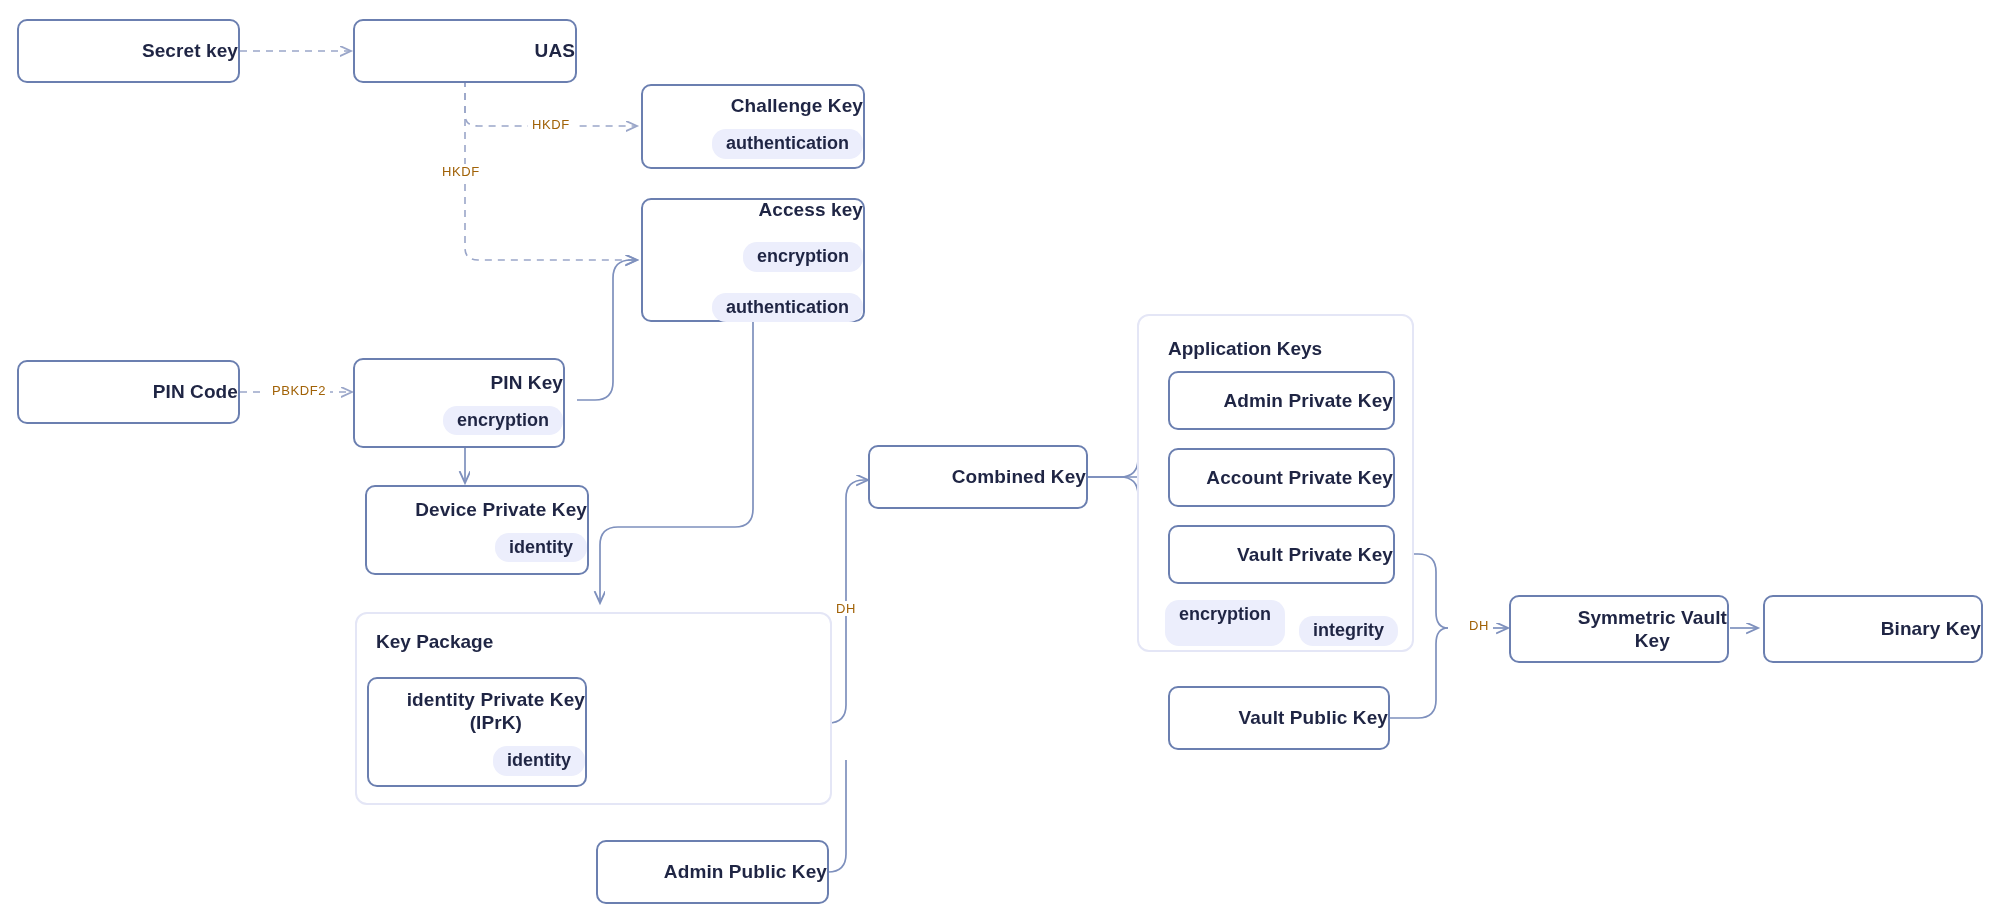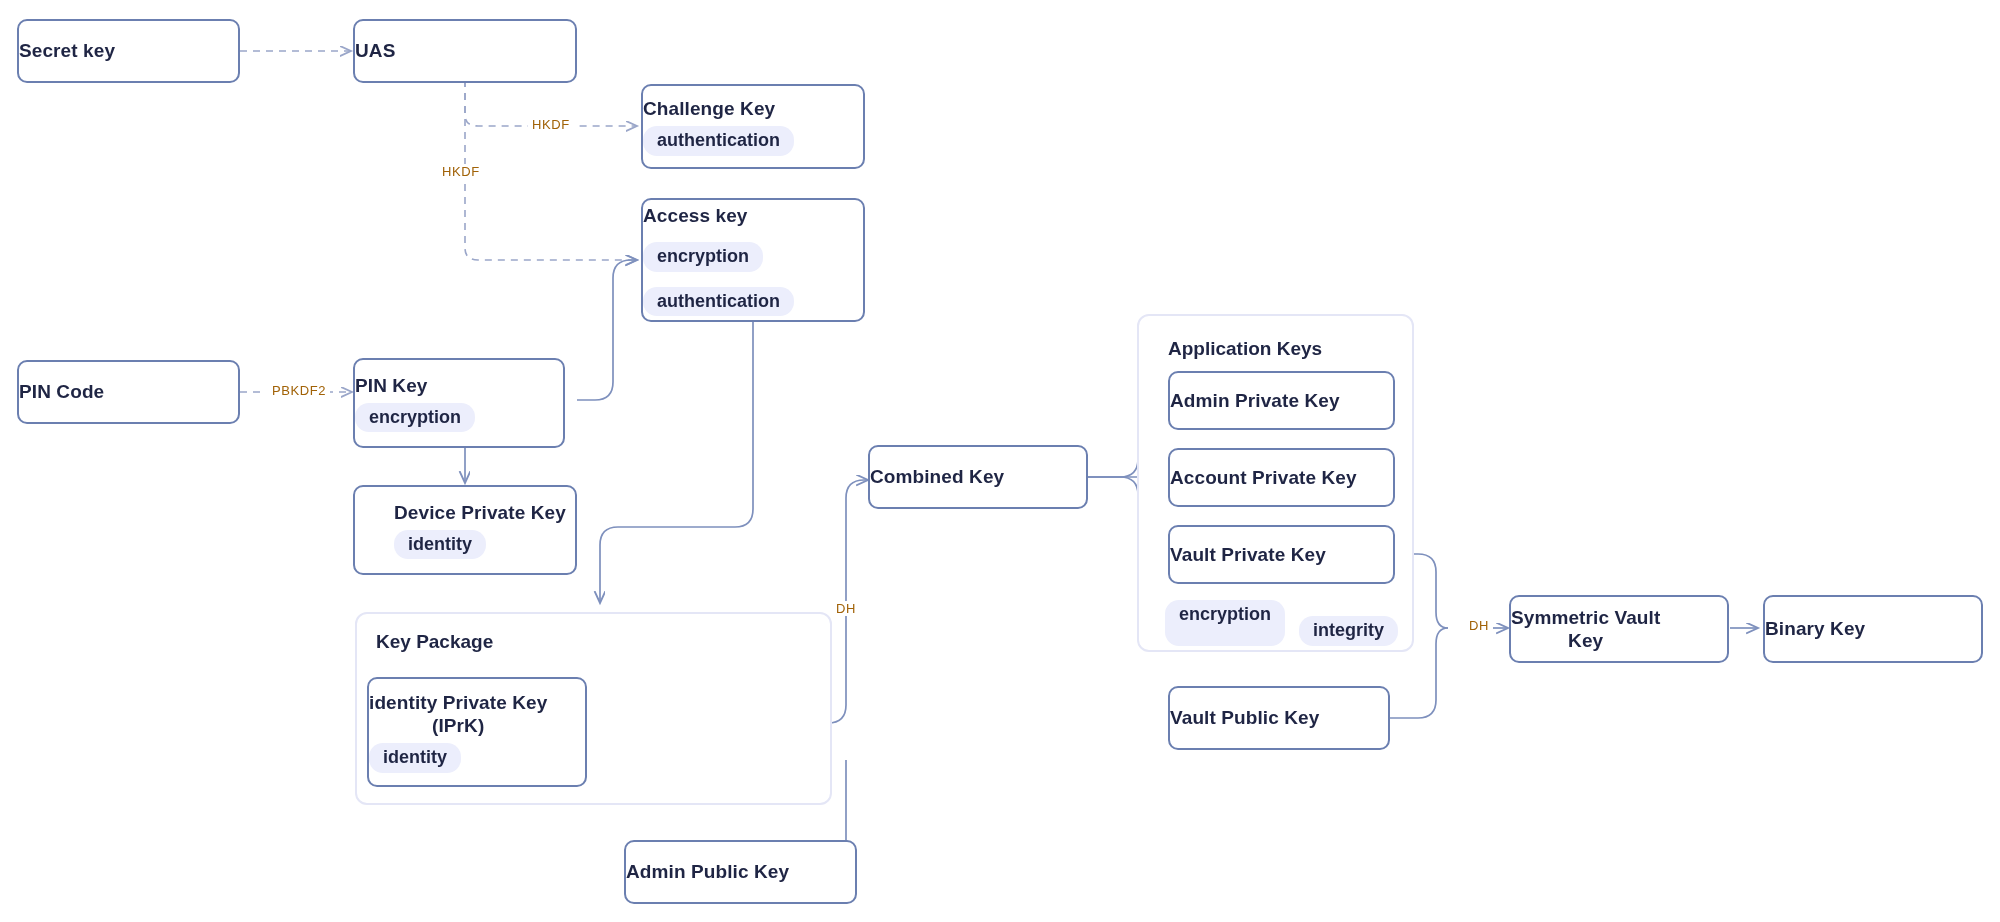--- a/index.html
+++ b/index.html
@@ -23,21 +23,21 @@
     pointer-events:none;
   }
   .node{
     position:absolute;
     box-sizing:border-box;
     border:2px solid #6b7fb0;
     border-radius:10px;
     background:#ffffff;
     display:flex;
     flex-direction:column;
-    align-items:flex-start;
+    align-items:flex-end;
     justify-content:center;
     text-align:center;
     z-index:2;
   }
   .node .title{
     font-size:19px;
     font-weight:700;
     line-height:1.22;
     color:#1f2544;
     letter-spacing:.1px;
@@ -45,21 +45,21 @@
   }
   .badge{
     display:inline-block;
     background:#eceefc;
     color:#1f2544;
     border-radius:14px;
     padding:4px 14px 5px 14px;
     font-size:18px;
     font-weight:700;
     line-height:1.15;
-    margin-top:6px;
+    margin-top:12px;
   }
   .badge-row{
     display:flex;
     gap:12px;
     justify-content:center;
     align-items:center;
   }
   
   .group{
     position:absolute;
@@ -199,26 +199,26 @@
 
   <div class="node" style="left:17px;top:360px;width:223px;height:64px;">
     <div class="title">PIN Code</div>
   </div>
 
   <div class="node" style="left:353px;top:358px;width:212px;height:90px;">
     <div class="title">PIN Key</div>
     <div class="badge">encryption</div>
   </div>
 
-  <div class="node" style="left:353px;top:485px;width:224px;height:90px;padding-left:39px;">
+  <div class="node" style="left:365px;top:485px;width:224px;height:90px;padding-left:39px;">
     <div class="title">Device Private Key</div>
     <div class="badge">identity</div>
   </div>
 
-  <div class="node" style="left:596px;top:840px;width:233px;height:64px;margin-left:28px;">
+  <div class="node" style="left:596px;top:840px;width:233px;height:64px;">
     <div class="title">Admin Public Key</div>
   </div>
 
   <div class="node" style="left:868px;top:445px;width:220px;height:64px;">
     <div class="title">Combined Key</div>
   </div>
 
   <div class="node" style="left:1168px;top:686px;width:222px;height:64px;">
     <div class="title">Vault Public Key</div>
   </div>

